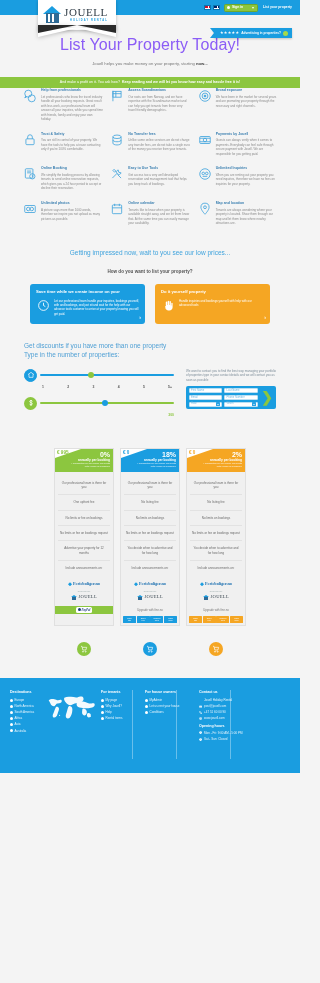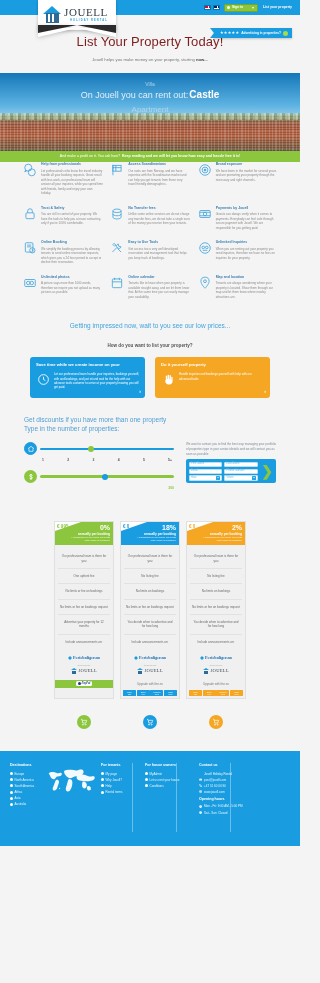--- a/index.html
+++ b/index.html
@@ -47,21 +47,21 @@
 
   
   .ribbon{ position:absolute; right:8px; top:28px; height:10px; background:#1a9de0; display:flex;align-items:center; gap:2px; padding:0 4px 0 6px; box-shadow:0 1px 2px rgba(0,0,0,.2); z-index:20;}
   .ribbon:before{content:"";position:absolute;left:-4px;top:0;width:0;height:0;border-top:5px solid #1a9de0;border-bottom:5px solid #1a9de0;border-left:4px solid transparent;}
   .stars{ color:#fff; font-size:4px; letter-spacing:.3px;}
   .ribbon-txt{ color:#fff;font-size:3.2px;font-weight:bold;}
   .ribbon-dot{ width:5px;height:5px;border-radius:50%;background:#a8d94a;}
 
   
   .headline-block{ background:#f4f4f4; padding:18px 0 10px; text-align:center; }
-  h1.title{ color:#7f1d1d; font-size:13px; font-weight:normal; letter-spacing:.1px; }
+  h1.title{ color:#8b5cf6; font-size:16px; font-weight:normal; letter-spacing:.1px; }
   .subtitle{ font-size:4.2px; color:#777; margin-top:5px;}
   .subtitle b{ color:#444; }
 
   
   .hero{ position:relative; height:78px; overflow:hidden; background:linear-gradient(#1f7fc0 0%, #3ea0da 38%, #7cc0e6 52%, #6fa85e 62%, #8a7f55 100%); }
   .sky{ position:absolute;top:0;left:0;right:0;height:46px; background:linear-gradient(#1577b8,#5cb2e2 70%,#9fd0ec);}
   .city{ position:absolute;top:42px;left:0;right:0;bottom:0; background:
       linear-gradient(180deg,#8fae76 0%, #8a6f4e 12%, #a4563b 30%, #b5603f 55%, #8c5a3c 80%, #6d5a44 100%);
   }
   .city:before{ content:""; position:absolute;inset:0;
@@ -239,30 +239,20 @@
     <span class="ribbon-dot"></span>
   </div>
 
   <div class="headline-block">
     <h1 class="title">List Your Property Today!</h1>
     <div class="subtitle">
       <span>Jouell helps you make money on your property, starting </span><b>now...</b>
     </div>
   </div>
 
-  <div class="hero">
-    <div class="sky"></div>
-    <div class="city"></div>
-    <div class="hero-txt">
-      <span class="hero-small">Villa</span>
-      <span class="hero-mid">On Jouell you can rent out:</span>
-      <span class="hero-strong">Castle</span>
-      <span class="hero-faint">Apartment</span>
-    </div>
-  </div>
 
   <div class="greenstrip">
     <span>And make a profit on it. You ask how?</span>
     <b>Keep reading and we will let you know how easy and hassle free it is!</b>
   </div>
 
   <div class="services">
 
     <div class="svc">
       <span class="svc-ic">

